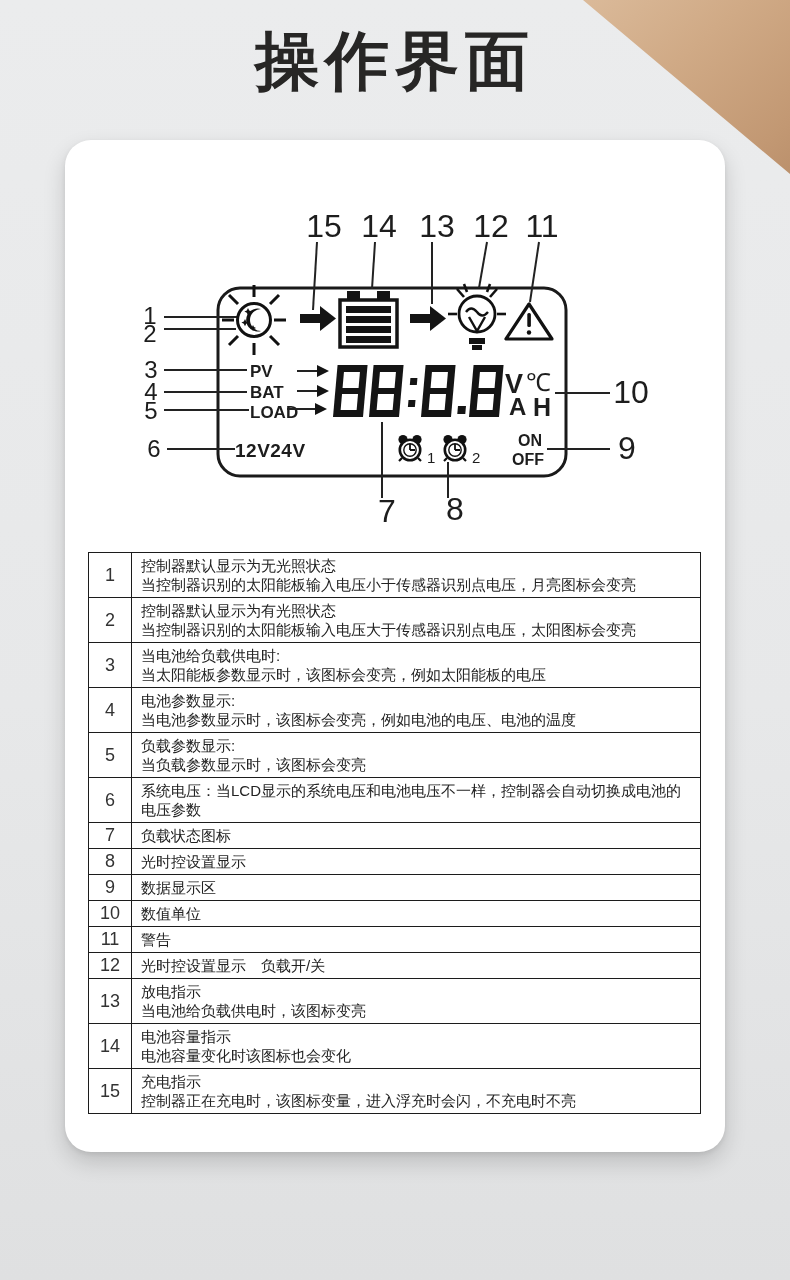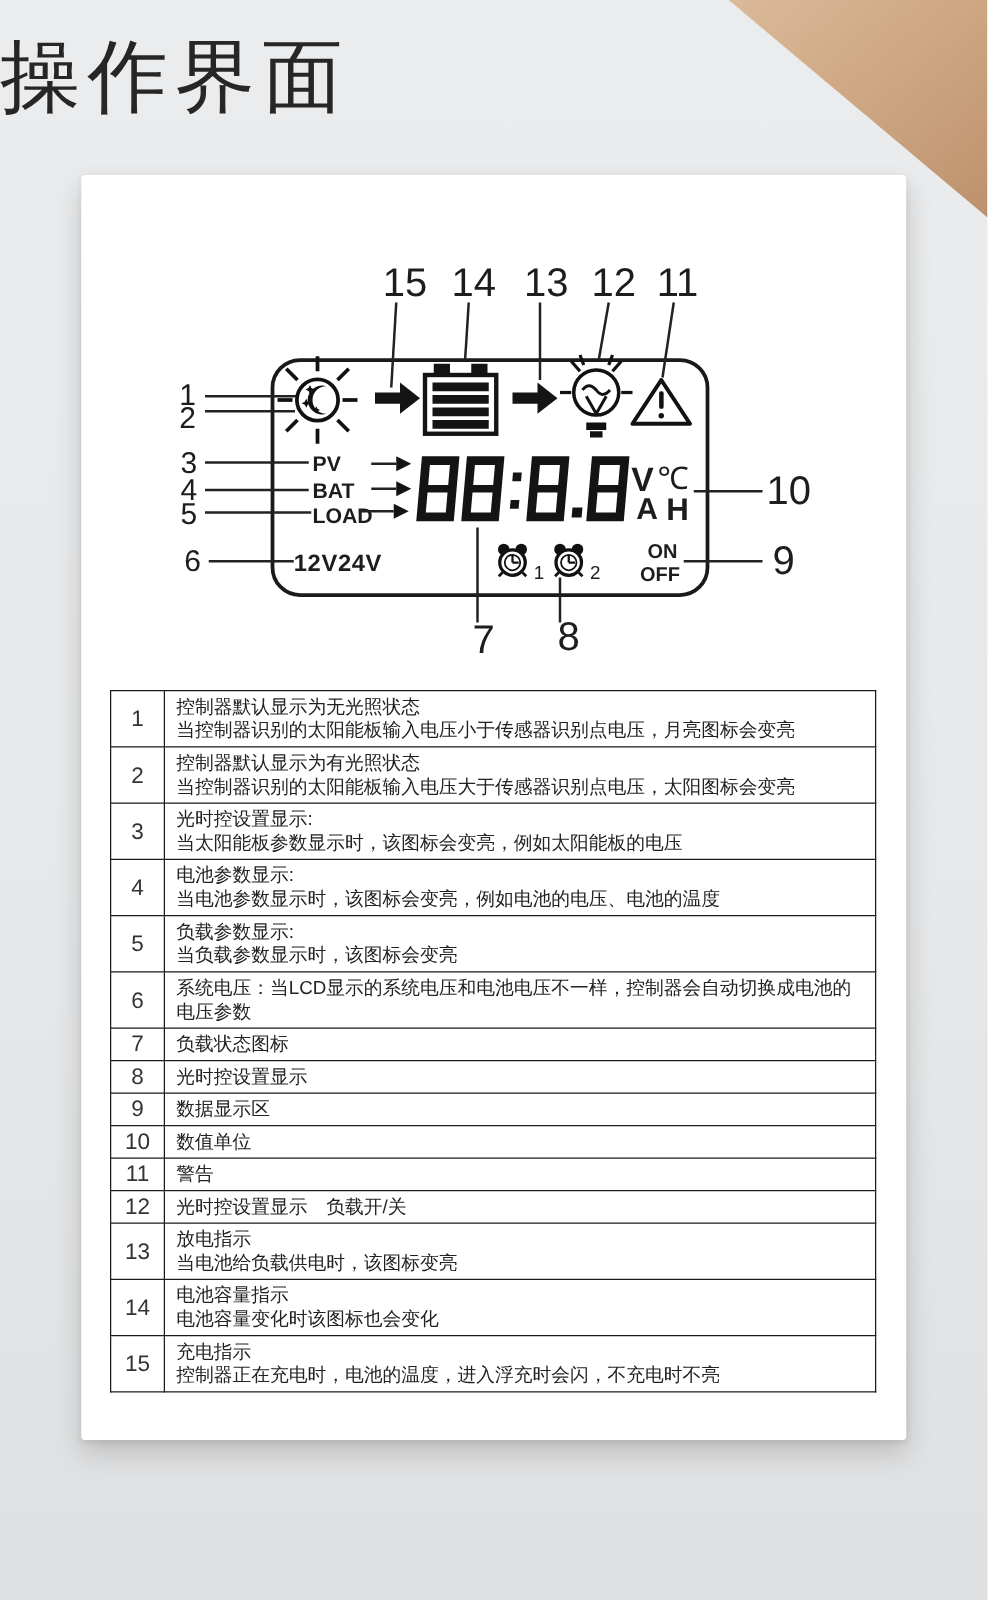--- a/index.html
+++ b/index.html
@@ -9,26 +9,26 @@
     font-family:"Liberation Sans",sans-serif;
     overflow:hidden;position:relative;
   }
   .skin-corner{
     position:absolute;right:0;top:0;width:230px;height:200px;
     background:linear-gradient(140deg,#dcbc9c 0%,#d0aa86 40%,#c29873 80%,#b88d69 100%);
     clip-path:polygon(10% 0,100% 0,100% 87%);
   }
   .page-title{
     position:absolute;top:18px;left:0;width:790px;
-    font-size:64px;font-weight:400;
+    text-align:center;font-size:64px;font-weight:700;
     letter-spacing:6px;color:#272625;
   }
   .card{
     position:absolute;left:65px;top:140px;width:660px;height:1012px;
-    background:#ffffff;border-radius:3px;
+    background:#ffffff;border-radius:26px;
     box-shadow:0 10px 22px rgba(0,0,0,.16),0 2px 5px rgba(0,0,0,.08);
   }
   .diagram{position:absolute;left:0;top:60px;}
   svg text{font-family:"Liberation Sans",sans-serif;fill:#1d1d1d;}
   .n32{font-size:32px;}
   .n24{font-size:24px;}
   .ln{stroke:#222;stroke-width:2;fill:none;}
   .ic{stroke:#111;fill:none;}
   .legend{
     position:absolute;left:23px;top:412px;width:613px;
@@ -228,21 +228,21 @@
           <td class="desc">控制器默认显示为无光照状态
 当控制器识别的太阳能板输入电压小于传感器识别点电压，月亮图标会变亮</td>
         </tr>
         <tr>
           <td class="num">2</td>
           <td class="desc">控制器默认显示为有光照状态
 当控制器识别的太阳能板输入电压大于传感器识别点电压，太阳图标会变亮</td>
         </tr>
         <tr>
           <td class="num">3</td>
-          <td class="desc">光时控设置显示:
+          <td class="desc">当电池给负载供电时:
 当太阳能板参数显示时，该图标会变亮，例如太阳能板的电压</td>
         </tr>
         <tr>
           <td class="num">4</td>
           <td class="desc">电池参数显示:
 当电池参数显示时，该图标会变亮，例如电池的电压、电池的温度</td>
         </tr>
         <tr>
           <td class="num">5</td>
           <td class="desc">负载参数显示:
@@ -282,18 +282,18 @@
 当电池给负载供电时，该图标变亮</td>
         </tr>
         <tr>
           <td class="num">14</td>
           <td class="desc">电池容量指示
 电池容量变化时该图标也会变化</td>
         </tr>
         <tr>
           <td class="num">15</td>
           <td class="desc">充电指示
-控制器正在充电时，电池的温度，进入浮充时会闪，不充电时不亮</td>
+控制器正在充电时，该图标变量，进入浮充时会闪，不充电时不亮</td>
         </tr>
       </tbody>
   </table>
 
 </div>
 
 </body></html>

